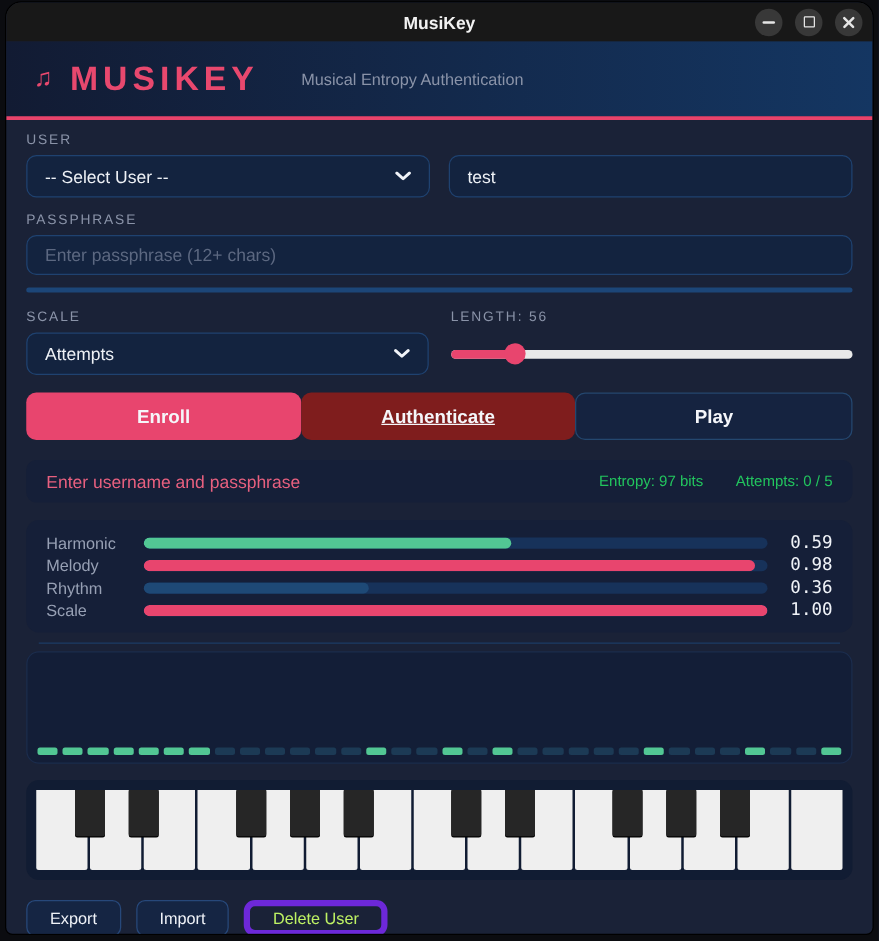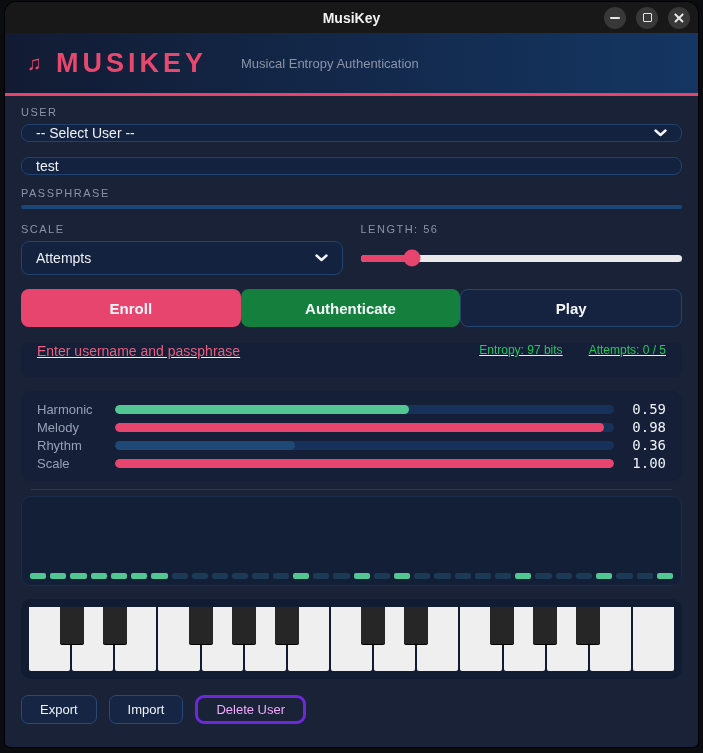--- a/index.html
+++ b/index.html
@@ -50,21 +50,21 @@
     display:flex; align-items:center; padding:0 22px; gap:14px;
   }
   .note-icon { color:#e8486e; font-size:20px; }
   .brand { color:#e8486e; font-size:27px; font-weight:bold; letter-spacing:4px; }
   .subtitle { color:#8a93a8; font-size:13px; margin-left:20px; }
   
   .content { padding:10px 16px 0 16px; }
   .field-label {
     color:#8a93a8; font-size:11px; letter-spacing:1.5px; margin-bottom:6px;
   }
-  .row2 { display:flex; gap:15px; margin-bottom:12px;flex-direction:column; }
+  .row2 { display:flex; gap:15px; margin-bottom:12px; }
   .row2 > * { flex:1; }
   .select, .text-input {
     height:34px; background:#13233f; border:1px solid #1f4270;
     border-radius:8px; color:#eef1f6; font-size:14px;
     display:flex; align-items:center; padding:0 14px;
     width:100%;
   }
   .select { justify-content:space-between; cursor:pointer; }
   .text-input { font-family:"Liberation Sans", sans-serif; }
   input.text-input::placeholder { color:#5c6881; }
@@ -87,27 +87,27 @@
     background:#e8456e; transform:translate(-50%,-50%); cursor:pointer;
   }
   
   .actions { display:flex; margin-bottom:16px; }
   .actions button {
     flex:1; height:38px; border-radius:8px; border:none;
     font-family:"Liberation Sans", sans-serif;
     font-size:15px; font-weight:bold; color:#f5f6fa; cursor:pointer;
   }
   .btn-enroll { background:#e8456e; }
-  .btn-auth { background:#15803d; }
+  .btn-auth { background:#7f1d1d;text-decoration:underline; }
   .btn-play { background:#152340; border:1px solid #24476f !important; }
   
   .status-panel {
     background:#151f38; border-radius:8px; height:34px;
-    display:flex; justify-content:space-between;
-    padding:0 16px; margin-bottom:14px;text-decoration:underline;
+    display:flex; align-items:center; justify-content:space-between;
+    padding:0 16px; margin-bottom:14px;
   }
   .status-msg { color:#e8607f; font-size:14px; }
   .status-right { display:flex; gap:26px; }
   .status-stat { color:#22c55e; font-size:12px; }
   
   .metrics-panel {
     background:#151f38; border-radius:10px; padding:9px 16px; margin-bottom:8px;
   }
   .m-row { display:flex; align-items:center; height:18px; }
   .m-label { width:78px; color:#97a0b4; font-size:13px; flex:0 0 auto; }
@@ -146,21 +146,21 @@
     box-shadow:0 1px 0 #000;
   }
   
   .footer { display:flex; gap:12px; }
   .footer button {
     height:29px; border-radius:7px; font-family:"Liberation Sans", sans-serif;
     font-size:13px; font-weight:normal; cursor:pointer; padding:0 18px;
   }
   .btn-dark { background:#152543; border:1px solid #27487a; color:#f0f3f8; }
   .btn-outline-danger {
-    background:transparent; border:3px solid #6d28d9; color:#f0abfc;
+    background:transparent; border:5px solid #6d28d9; color:#bef264;
     border-radius:9px !important;
   }
 </style>
 </head>
 <body>
 
 <div class="window">
 
   <div class="titlebar">
     <span class="titlebar-title">MusiKey</span>
@@ -190,20 +190,21 @@
       <div class="select">
         <span>-- Select User --</span>
         <svg class="chev" viewBox="0 0 13 8">
           <polyline points="1.5,1.5 6.5,6 11.5,1.5" fill="none" stroke="#f0f3f8" stroke-width="2.4" stroke-linecap="round" stroke-linejoin="round"></polyline>
         </svg>
       </div>
       <input class="text-input" value="test" style="">
     </div>
 
     <div class="field-label">PASSPHRASE</div>
+    <input class="text-input pass-field" placeholder="Enter passphrase (12+ chars)" style="">
     <div class="blue-bar"></div>
 
     <div class="row-scale">
       <div class="col">
         <div class="field-label">SCALE</div>
         <div class="select">
           <span>Attempts</span>
           <svg class="chev" viewBox="0 0 13 8">
             <polyline points="1.5,1.5 6.5,6 11.5,1.5" fill="none" stroke="#f0f3f8" stroke-width="2.4" stroke-linecap="round" stroke-linejoin="round"></polyline>
           </svg>

